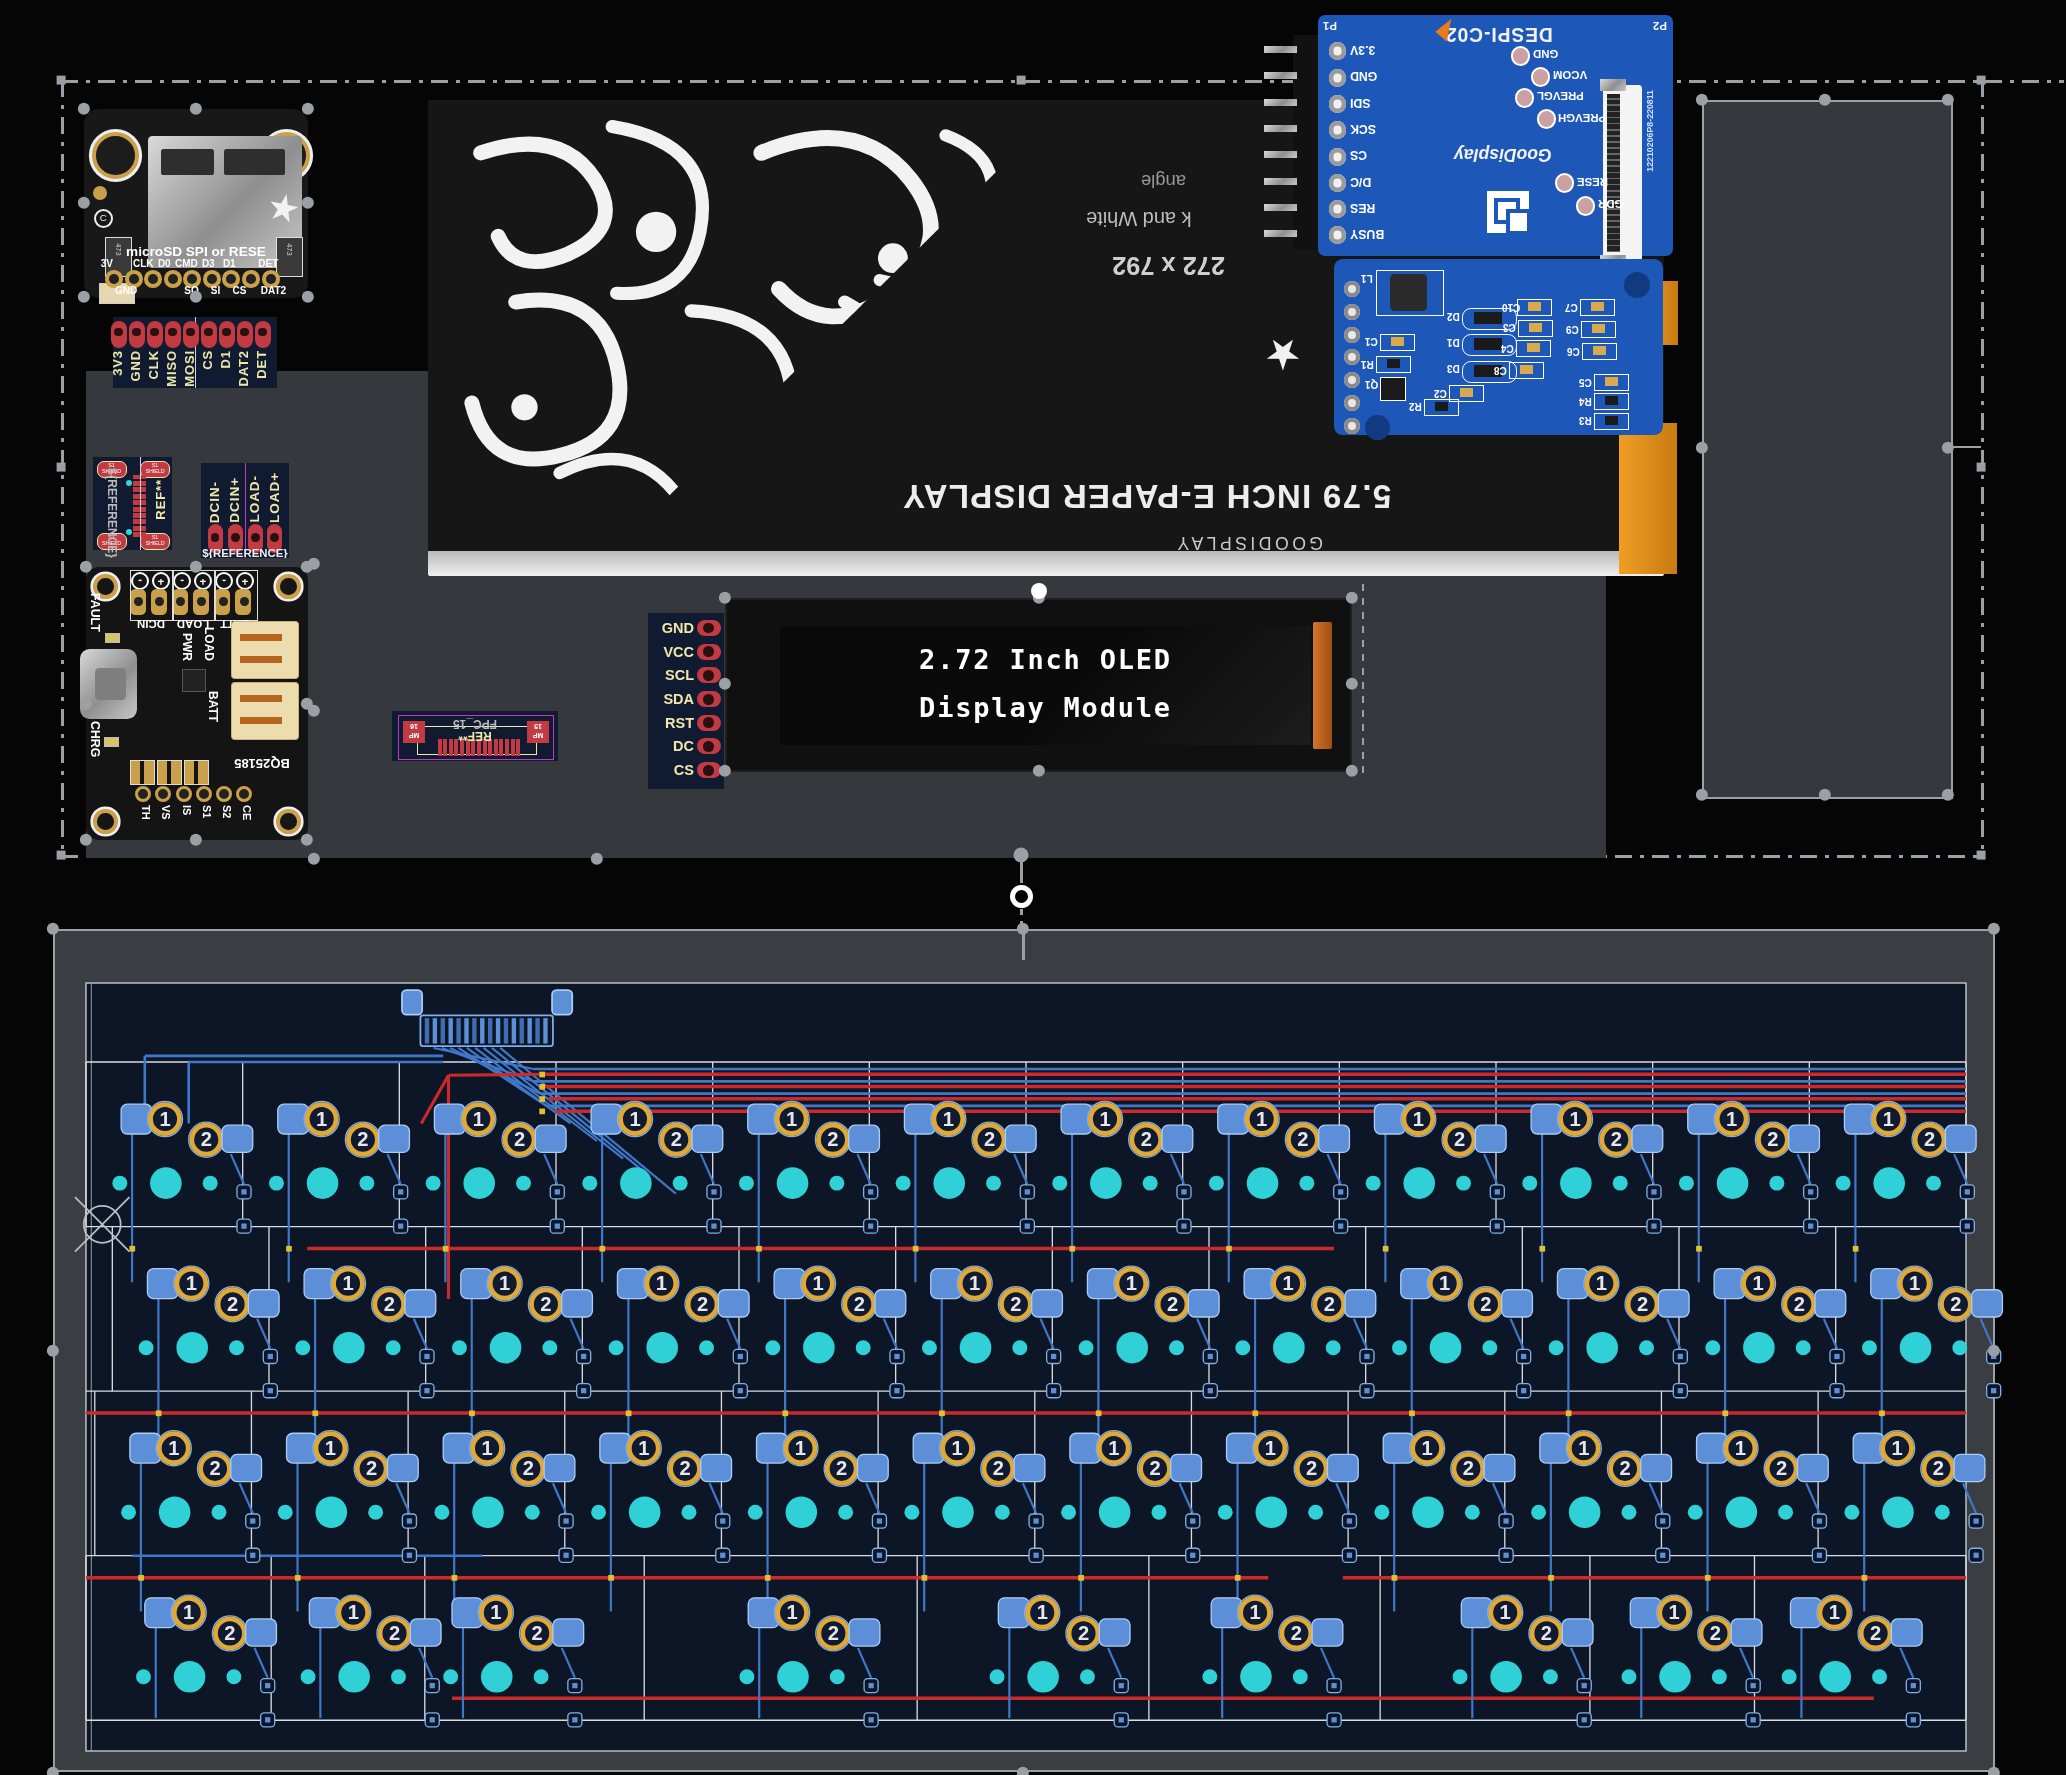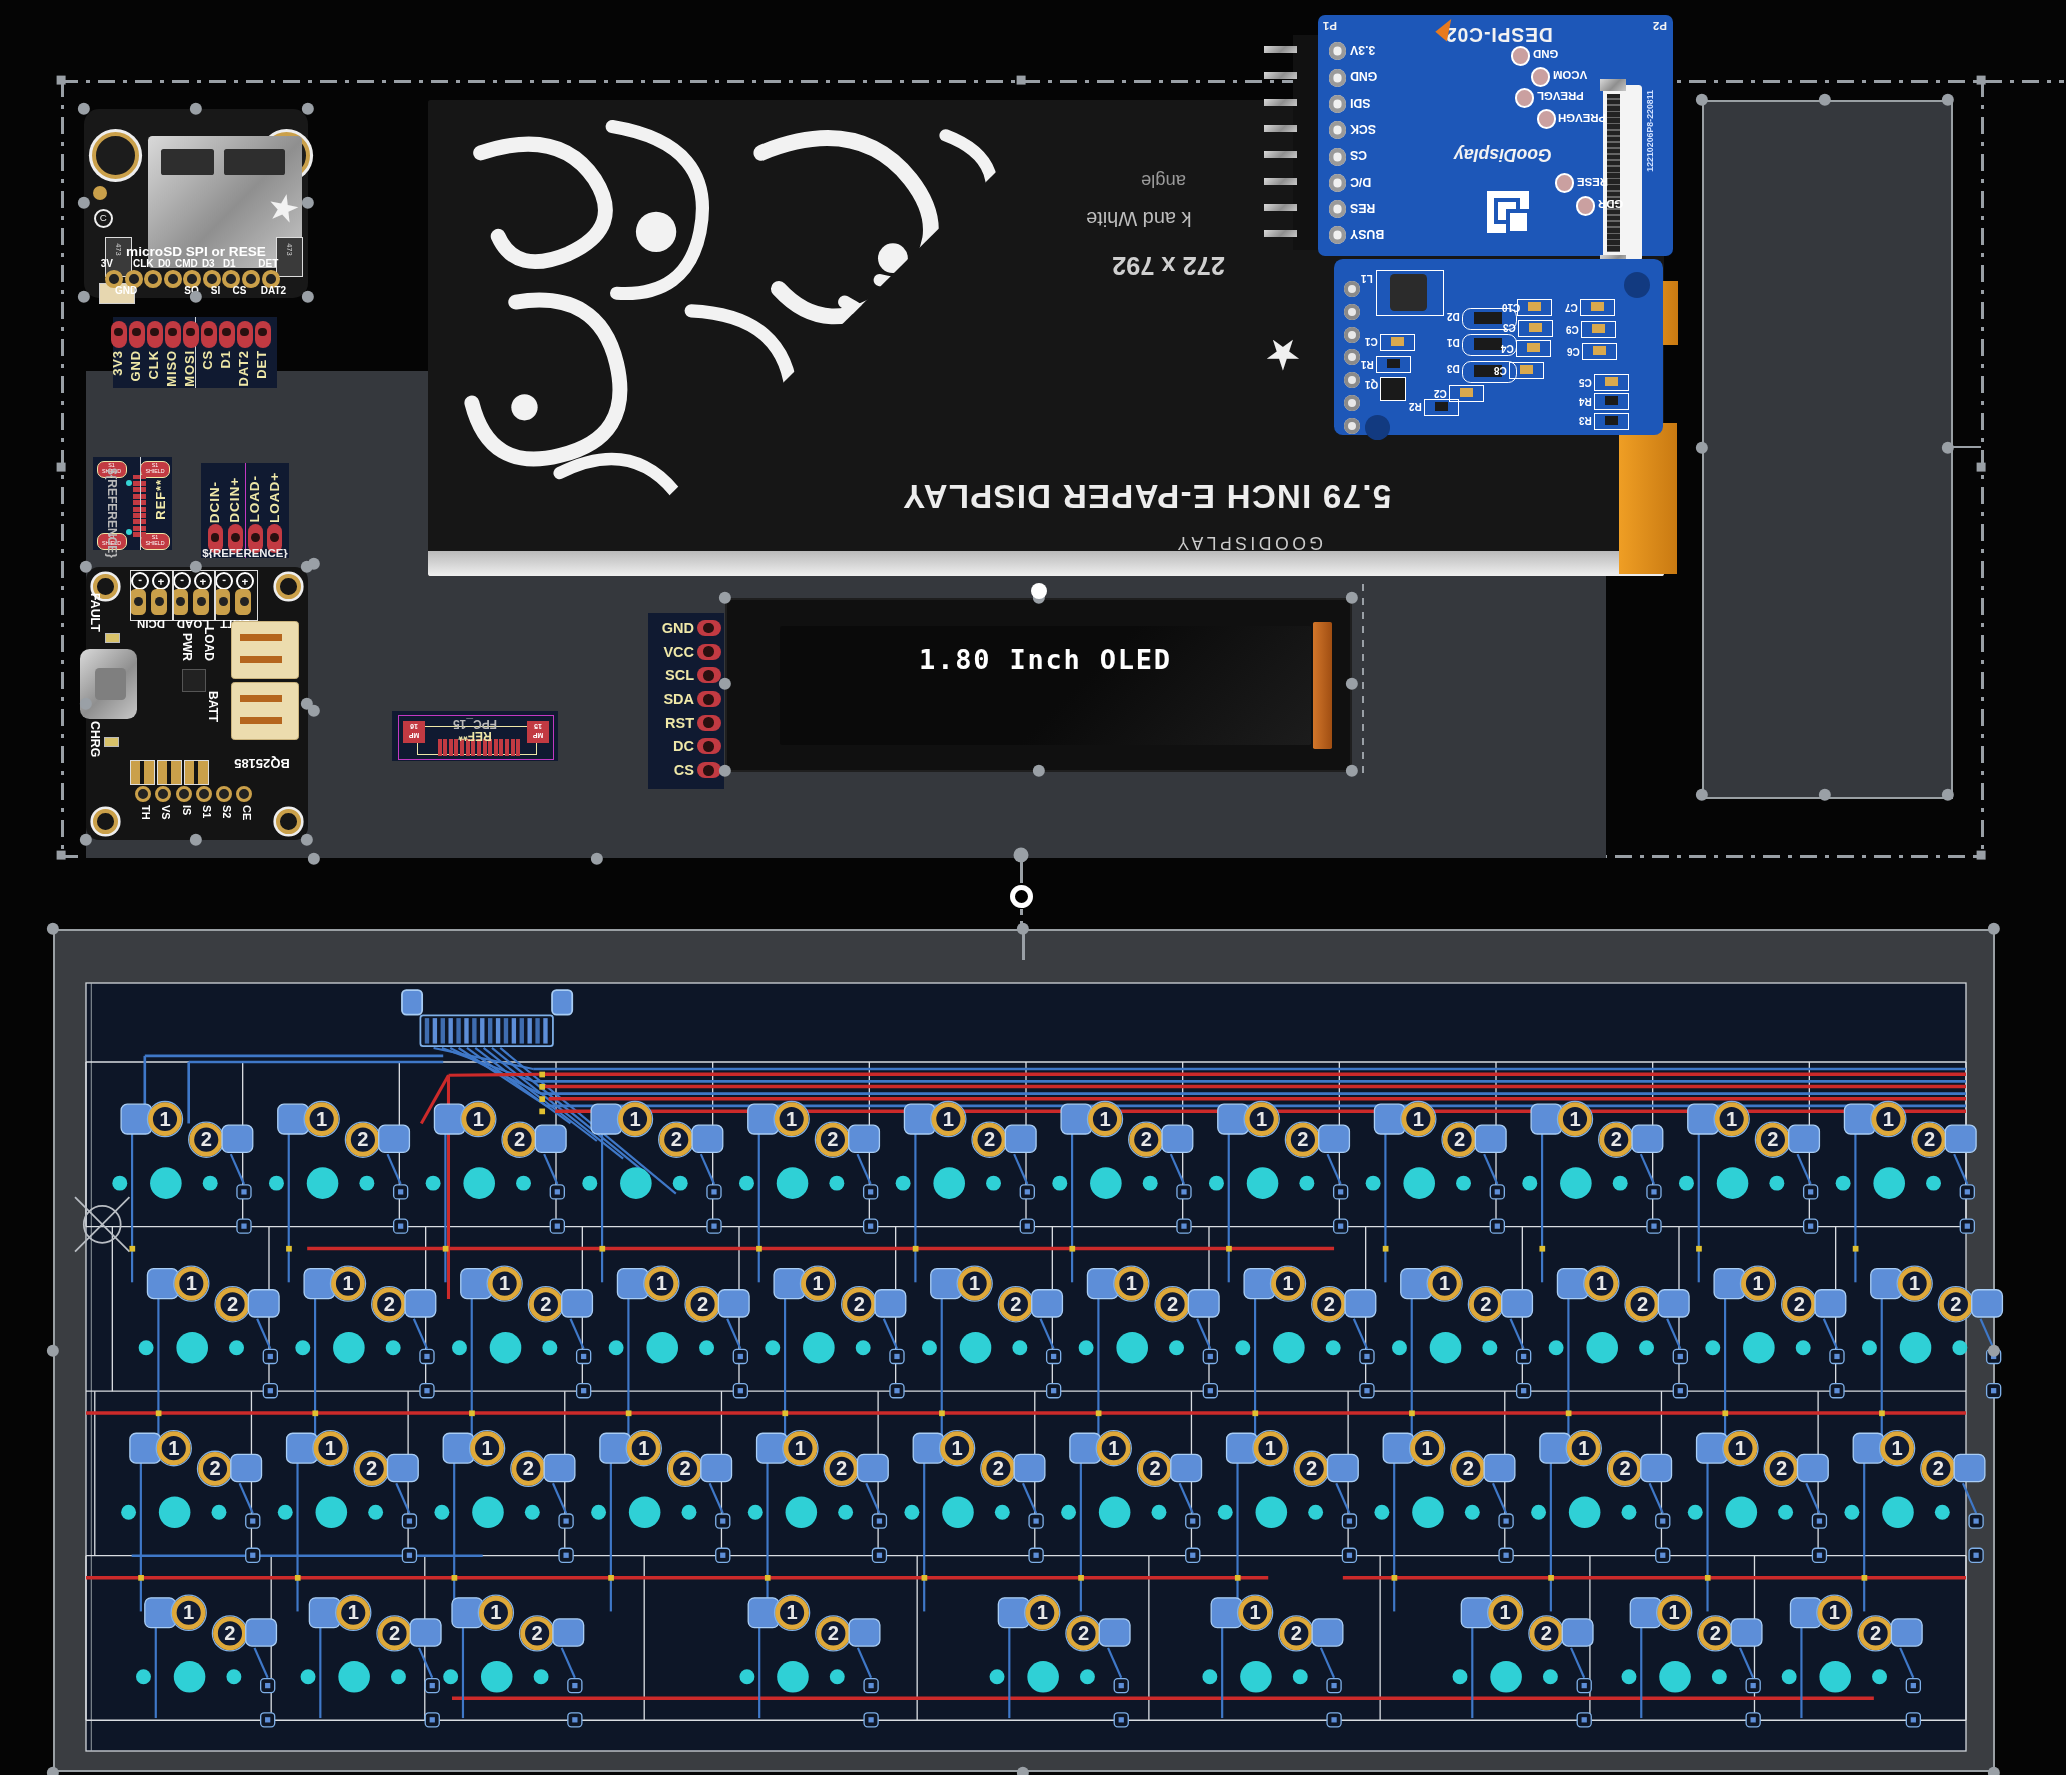--- a/index.html
+++ b/index.html
@@ -411,21 +411,22 @@
       <div class="abs" style="left: 55px; top: 104px; width: 10.5px; height: 10.5px; border-radius: 50%; background: rgb(42, 16, 16);"></div>
       <div class="abs" style="left: 0px; top: 125px; width: 46px; text-align: right; color: rgb(239, 232, 168); font-weight: 700; font-size: 14.5px;">DC</div>
       <div class="abs pad" style="left: 49px; top: 125px; width: 24px; height: 16px;"></div>
       <div class="abs" style="left: 55px; top: 128px; width: 10.5px; height: 10.5px; border-radius: 50%; background: rgb(42, 16, 16);"></div>
       <div class="abs" style="left: 0px; top: 149px; width: 46px; text-align: right; color: rgb(239, 232, 168); font-weight: 700; font-size: 14.5px;">CS</div>
       <div class="abs pad" style="left: 49px; top: 149px; width: 24px; height: 16px;"></div>
       <div class="abs" style="left: 55px; top: 152px; width: 10.5px; height: 10.5px; border-radius: 50%; background: rgb(42, 16, 16);"></div>
     </div>
   <div class="photo" id="oled" style="left:725px;top:598px;width:627px;height:174px;background:#101010;border:2.6px solid #1f1f1f;border-radius:4.4px;box-sizing:border-box">
     <div class="abs" style="left:53px;top:26px;width:531px;height:119px;background:linear-gradient(135deg,#0a0a0a 55%,#1c1c1c);border-radius:1.8px">
-      <div style="position:absolute;left:0;right:0;top:18.4px;text-align:center;color:#fff;font-family:'DejaVu Sans Mono',monospace;font-weight:700;font-size:27px;letter-spacing:1.8px">1.80 Inch OLED</div>
+      <div style="position:absolute;left:0;right:0;top:18.4px;text-align:center;color:#fff;font-family:'DejaVu Sans Mono',monospace;font-weight:700;font-size:27px;letter-spacing:1.8px">2.72 Inch OLED</div>
+      <div style="position:absolute;left:0;right:0;top:66px;text-align:center;color:#fff;font-family:'DejaVu Sans Mono',monospace;font-weight:700;font-size:27px;letter-spacing:1.8px">Display Module</div>
     </div>
     <div class="abs" style="left:586px;top:22px;width:19.3px;height:127px;background:linear-gradient(90deg,#d2762a,#a04e12);border-radius:1.8px"></div>
   </div>
 
   <div class="card" id="fpc15" style="left:392px;top:711px;width:166px;height:50px">
       <div class="abs" style="left: 6.1px; top: 3.5px; width: 154px; height: 43px; border: 1.3px solid rgb(194, 56, 194);"></div>
       <div class="abs" style="left: 24.6px; top: 15px; width: 118px; height: 27px; border: 1.3px solid rgb(239, 232, 168);"></div>
       <div class="abs" style="left: 10.5px; top: 9.7px; width: 22px; height: 22px; background: rgb(194, 58, 66); text-align: center;">
         <div style="color:#fff;font-size:7px;font-weight:700;transform:rotate(180deg);line-height:1.3;margin-top:1.8px">MP<br>16</div>
       </div>

